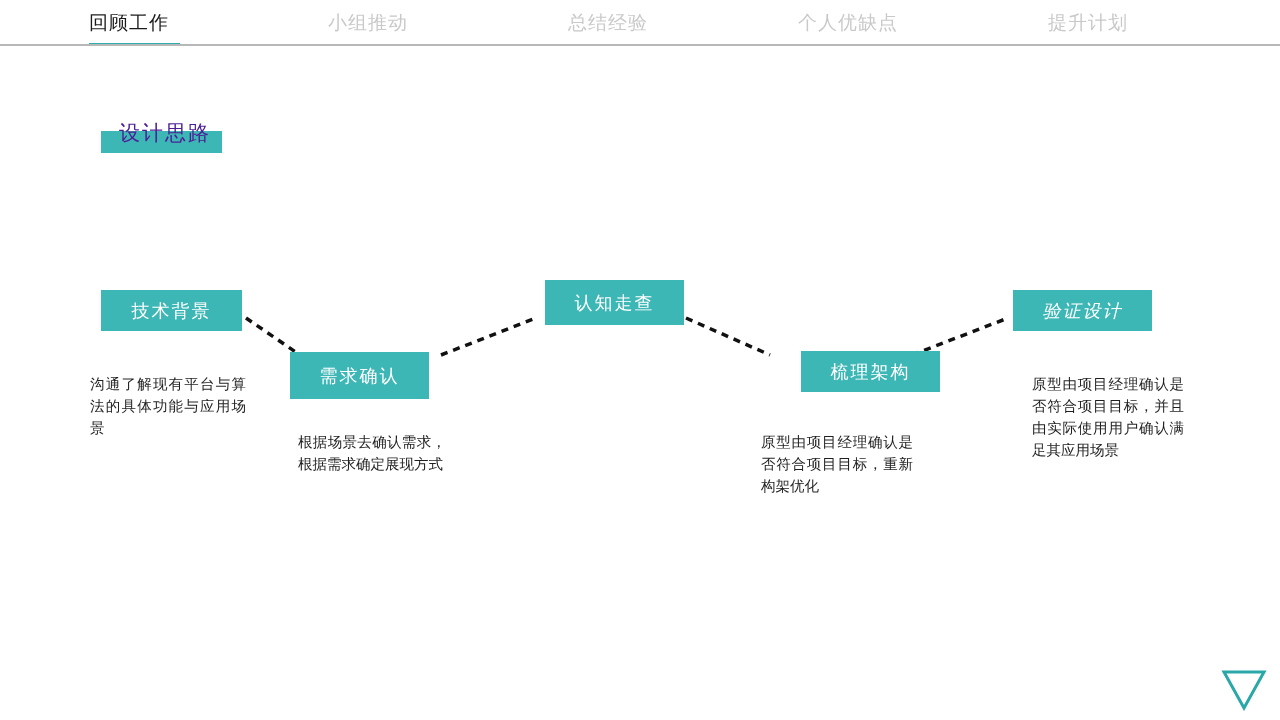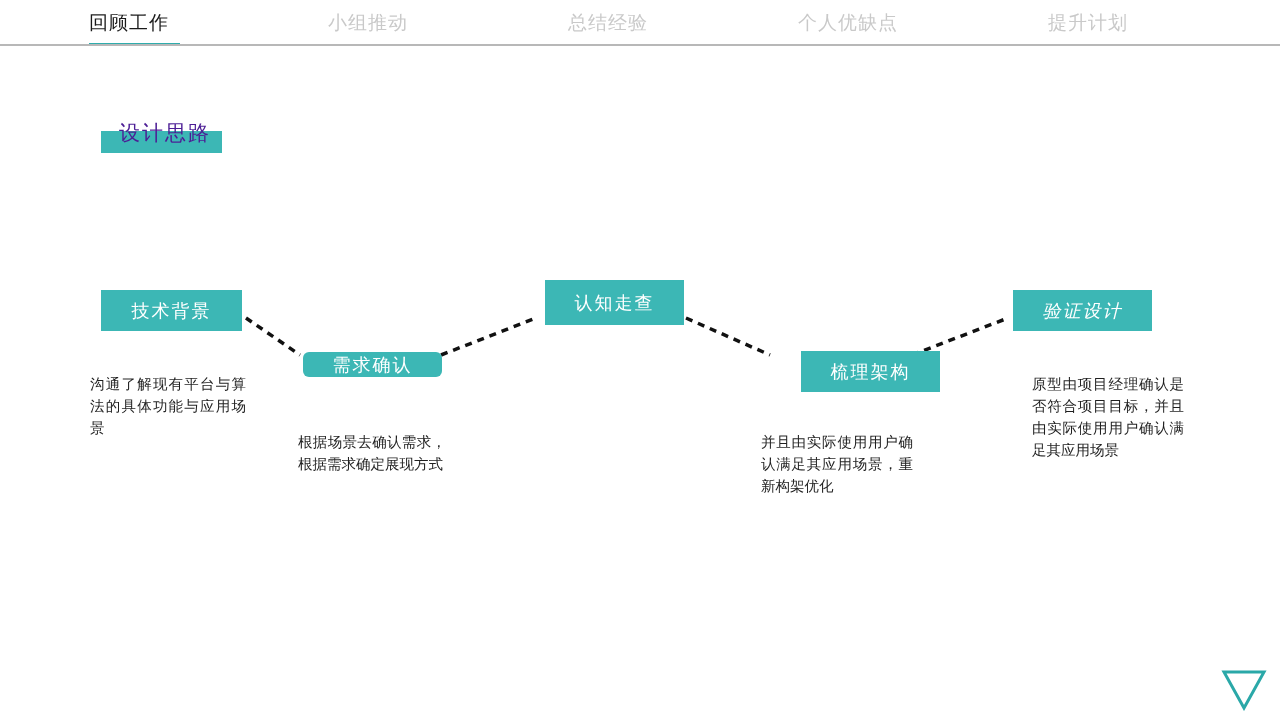--- a/index.html
+++ b/index.html
@@ -148,33 +148,33 @@
     <line x1="441" y1="355" x2="536" y2="318" stroke="#111111" stroke-width="3.5" stroke-dasharray="7 6"></line>
     <line x1="686" y1="318" x2="770" y2="355" stroke="#111111" stroke-width="3.5" stroke-dasharray="7 6"></line>
     <line x1="912" y1="355" x2="1008" y2="318" stroke="#111111" stroke-width="3.5" stroke-dasharray="7 6"></line>
   </svg>
 
   <div class="step-box" style="left:101px; top:290px; width:141px; height:41px;">
     <span>技术背景</span>
   </div>
   <div class="step-text" style="left:90px; top:373px; width:156px;">沟通了解现有平台与算法的具体功能与应用场景</div>
 
-  <div class="step-box" style="left:303px; top:352px; width:139px; height:25px;border-radius:6px;">
+  <div class="step-box" style="left:290px; top:352px; width:139px; height:47px;">
     <span>需求确认</span>
   </div>
   <div class="step-text" style="left:298px; top:431px; width:148px;font-family:Liberation Serif, serif;">根据场景去确认需求，根据需求确定展现方式</div>
 
   <div class="step-box" style="left:545px; top:280px; width:139px; height:45px;">
     <span>认知走查</span>
   </div>
 
   <div class="step-box" style="left:801px; top:351px; width:139px; height:41px;">
     <span>梳理架构</span>
   </div>
-  <div class="step-text" style="left:761px; top:431px; width:152px;">并且由实际使用用户确认满足其应用场景，重新构架优化</div>
+  <div class="step-text" style="left:761px; top:431px; width:152px;">原型由项目经理确认是否符合项目目标，重新构架优化</div>
 
   <div class="step-box" style="left:1013px; top:290px; width:139px; height:41px;font-style:italic;">
     <span>验证设计</span>
   </div>
   <div class="step-text" style="left:1032px; top:373px; width:152px;">原型由项目经理确认是否符合项目目标，并且由实际使用用户确认满足其应用场景</div>
 
   <div class="tri-wrap">
     <svg width="46" height="42" viewBox="0 0 46 42">
       <polygon points="3,3 43,3 23,39" fill="none" stroke="#2aa8a8" stroke-width="3"></polygon>
     </svg>

